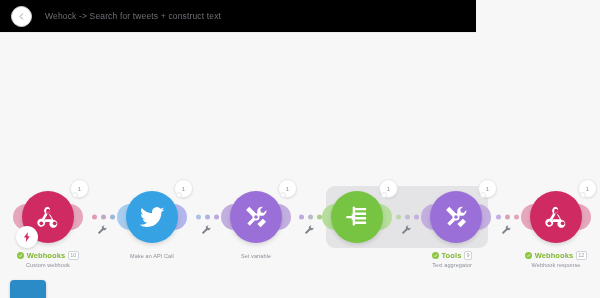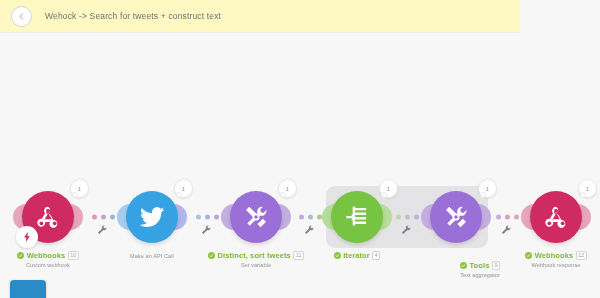--- a/index.html
+++ b/index.html
@@ -5,22 +5,22 @@
   html,body{margin:0;padding:0;}
   body{
     width:600px;height:298px;overflow:hidden;
     background:#f7f7f8;
     font-family:"Liberation Sans","DejaVu Sans",sans-serif;
     position:relative;
   }
 
   
   .header{
-    position:absolute;left:0;top:0;width:520px;height:32px;
-    background:#fef9c3;
+    position:absolute;left:0;top:0;width:476px;height:32px;
+    background:#000000;
     display:flex;align-items:center;
     box-shadow:0 1px 0 rgba(0,0,0,0.04);
     z-index:40;
   }
   .back-btn{
     width:19px;height:19px;border-radius:50%;
     border:1px solid #d2d4d7;background:#fff;
     margin-left:11px;
     display:flex;align-items:center;justify-content:center;
     cursor:pointer;flex:none;
@@ -294,76 +294,55 @@
             <path d="M6.2 3.3 3.5 6l7.2 7.2 2.7-2.7z" fill="#fff"></path>
             <path d="M17.9 13.4l2.7 2.7-4.7 4.7-2.7-2.7z" fill="#fff"></path>
             <circle cx="12" cy="12" r="3" fill="#fff"></circle>
             <circle cx="12" cy="12" r="1.5" fill="#9b6fd8"></circle>
           </svg>
         </span>
       </div>
       <div class="bubble" style="left:48px;top:-12px;">1</div>
     </div>
     <div class="caption" style="left:256px;top:219px;">
-      <div class="cap-row">
-        <span class="cap-check">
-          <svg width="5" height="5" viewBox="0 0 6 6">
-              <path d="M1.2 3.1 2.4 4.3 4.8 1.7" fill="none" stroke="#fff" stroke-width="1"></path>
-            </svg>
-        </span>
-        <span class="cap-title">Distinct, sort tweets</span>
-        <span class="cap-badge">11</span>
-      </div>
       <div class="cap-sub">Set variable</div>
     </div>
 
     <div class="node" style="left:331px;top:159px;">
       <div class="bulb" style="background:#76c442;">
         <span class="nub left" style="background:#b6dd9c;"></span>
         <span class="nub right" style="background:#b6dd9c;"></span>
         <span>
           <svg width="28" height="28" viewBox="0 0 24 24">
             <path d="M10.4 4.2h9.4v2.1h-9.4zM10.4 8.1h9.4v2.1h-9.4zM10.4 12h9.4v2.1h-9.4zM10.4 15.9h9.4V18h-9.4z" fill="#fff"></path>
             <path d="M8.3 3.2h2.1v16h-2.1z" fill="#fff"></path>
             <path d="M7.5 11.2H2.9v1.8h4.6v2.3l3.2-3.2-3.2-3.2z" fill="#fff"></path>
           </svg>
         </span>
       </div>
       <div class="bubble" style="left:48px;top:-12px;">1</div>
-    </div>
-    <div class="caption" style="left:357px;top:219px;">
-      <div class="cap-row">
-        <span class="cap-check">
-          <svg width="5" height="5" viewBox="0 0 6 6">
-              <path d="M1.2 3.1 2.4 4.3 4.8 1.7" fill="none" stroke="#fff" stroke-width="1"></path>
-            </svg>
-        </span>
-        <span class="cap-title">Iterator</span>
-        <span class="cap-badge">4</span>
-      </div>
-      <div class="cap-sub"></div>
     </div>
 
     <div class="node" style="left:430px;top:159px;">
       <div class="bulb" style="background:#9b6fd8;">
         <span class="nub left" style="background:#c3aee0;"></span>
         <span class="nub right" style="background:#c3aee0;"></span>
         <span>
           <svg width="28" height="28" viewBox="0 0 24 24">
             <path d="M17.9 3.2a4.2 4.2 0 0 0-4.6 5.6L4.6 17.4l2 2 8.7-8.7a4.2 4.2 0 0 0 5.6-4.6l-2.4 2.4-2.3-.6-.6-2.3z" fill="#fff"></path>
             <path d="M6.2 3.3 3.5 6l7.2 7.2 2.7-2.7z" fill="#fff"></path>
             <path d="M17.9 13.4l2.7 2.7-4.7 4.7-2.7-2.7z" fill="#fff"></path>
             <circle cx="12" cy="12" r="3" fill="#fff"></circle>
             <circle cx="12" cy="12" r="1.5" fill="#9b6fd8"></circle>
           </svg>
         </span>
       </div>
       <div class="bubble" style="left:48px;top:-12px;">1</div>
     </div>
-    <div class="caption" style="left:480px;top:219px;margin-top:10px;">
+    <div class="caption" style="left:452px;top:219px;">
       <div class="cap-row">
         <span class="cap-check">
           <svg width="5" height="5" viewBox="0 0 6 6">
               <path d="M1.2 3.1 2.4 4.3 4.8 1.7" fill="none" stroke="#fff" stroke-width="1"></path>
             </svg>
         </span>
         <span class="cap-title">Tools</span>
         <span class="cap-badge">9</span>
       </div>
       <div class="cap-sub">Text aggregator</div>

